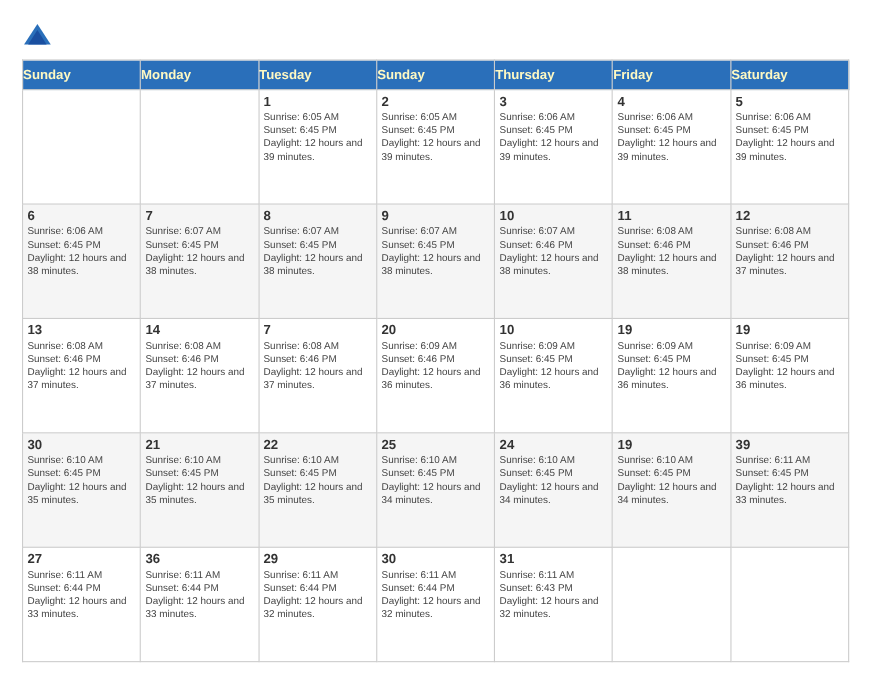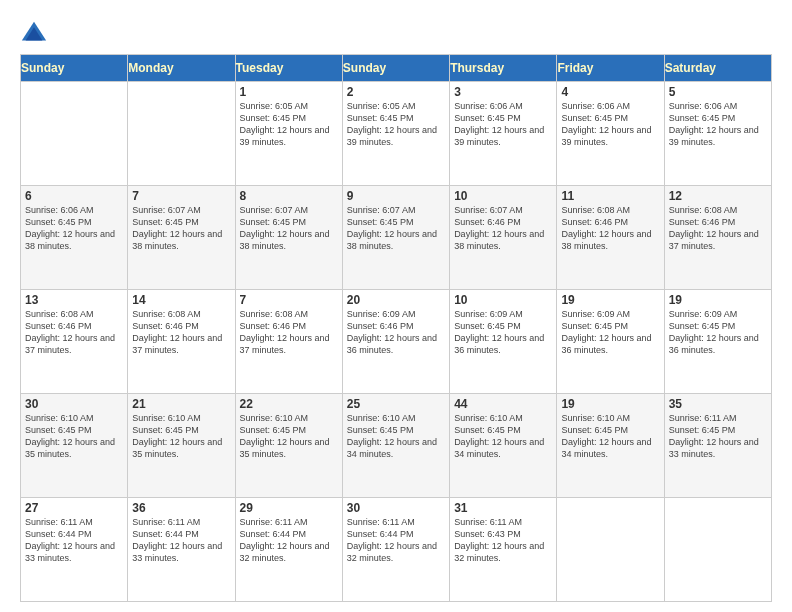--- a/index.html
+++ b/index.html
@@ -233,29 +233,29 @@
           </td>
           <td>
             <span class="day-number">22</span>
             <div class="day-info">Sunrise: 6:10 AM<br>Sunset: 6:45 PM<br>Daylight: 12 hours and 35 minutes.</div>
           </td>
           <td>
             <span class="day-number">25</span>
             <div class="day-info">Sunrise: 6:10 AM<br>Sunset: 6:45 PM<br>Daylight: 12 hours and 34 minutes.</div>
           </td>
           <td>
-            <span class="day-number">44</span>
+            <span class="day-number">24</span>
             <div class="day-info">Sunrise: 6:10 AM<br>Sunset: 6:45 PM<br>Daylight: 12 hours and 34 minutes.</div>
           </td>
           <td>
             <span class="day-number">19</span>
             <div class="day-info">Sunrise: 6:10 AM<br>Sunset: 6:45 PM<br>Daylight: 12 hours and 34 minutes.</div>
           </td>
           <td>
-            <span class="day-number">35</span>
+            <span class="day-number">39</span>
             <div class="day-info">Sunrise: 6:11 AM<br>Sunset: 6:45 PM<br>Daylight: 12 hours and 33 minutes.</div>
           </td>
         </tr>
         <tr>
           <td>
             <span class="day-number">27</span>
             <div class="day-info">Sunrise: 6:11 AM<br>Sunset: 6:44 PM<br>Daylight: 12 hours and 33 minutes.</div>
           </td>
           <td>
             <span class="day-number">36</span>

